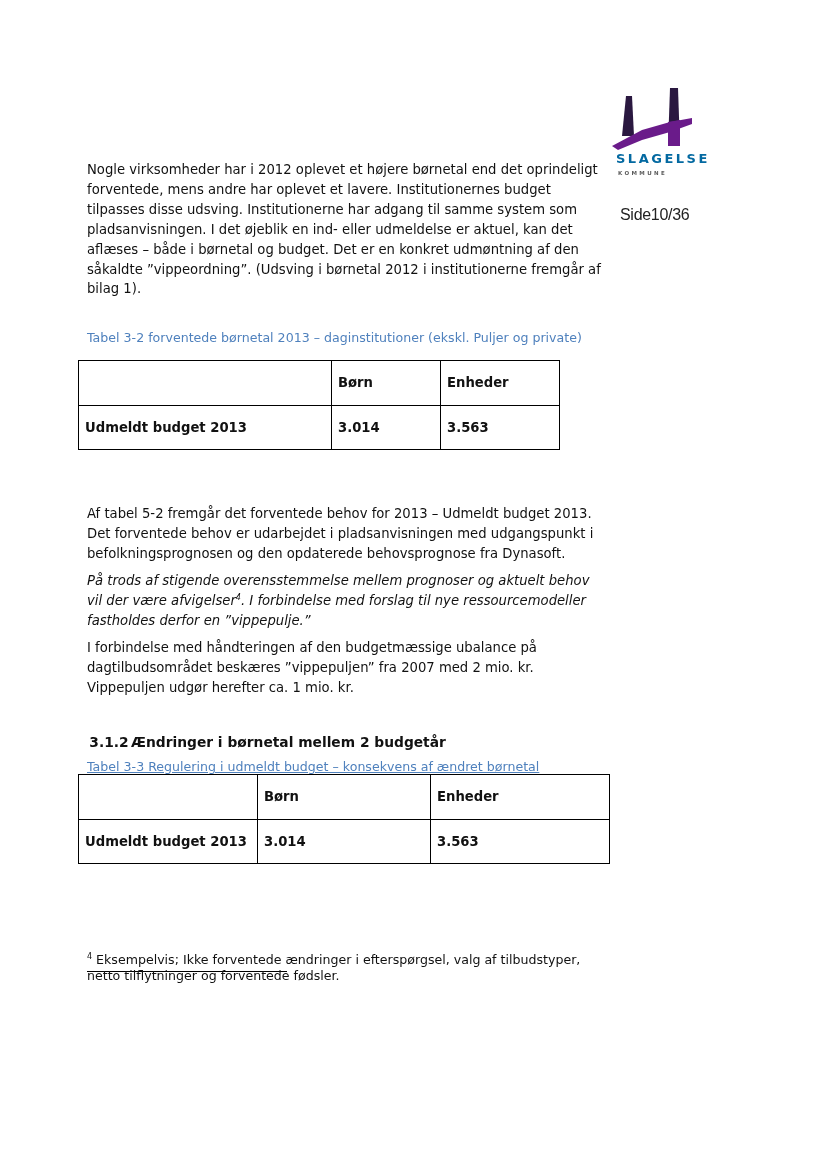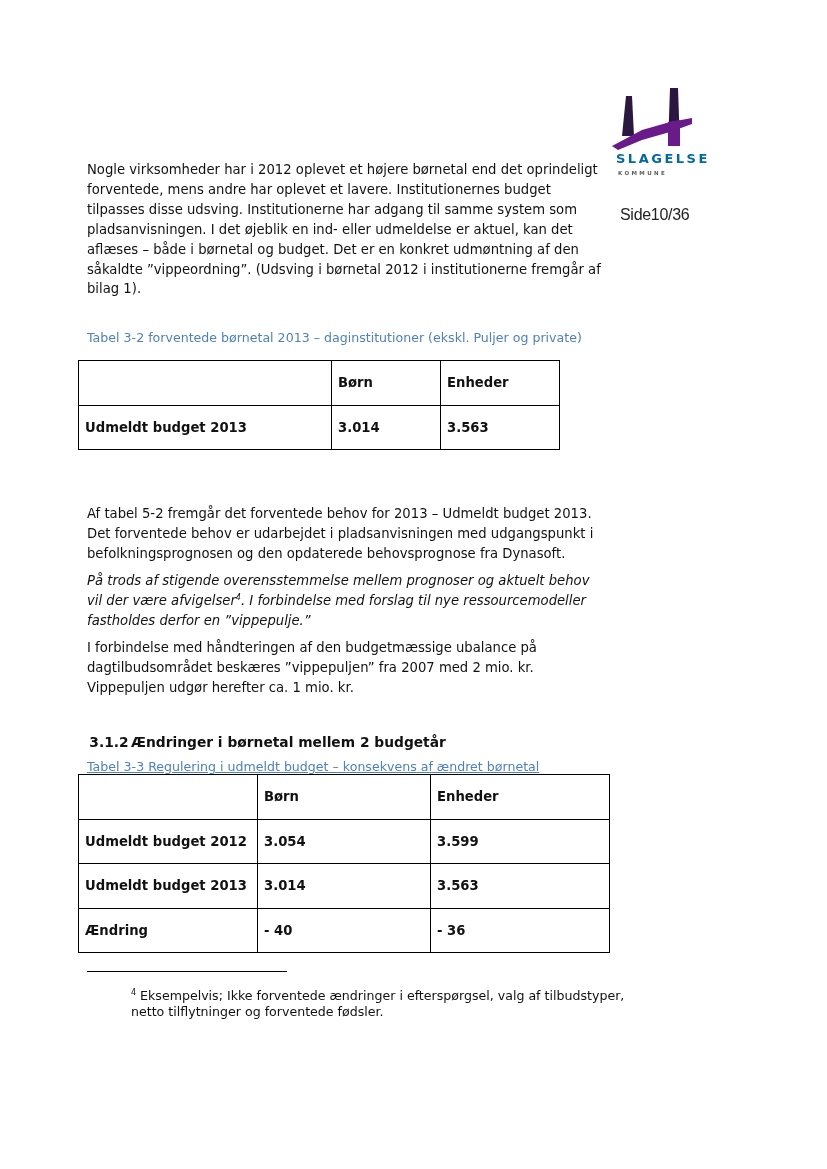--- a/index.html
+++ b/index.html
@@ -14,21 +14,21 @@
   .page-number { position: absolute; left: 620px; top: 206px; font-family: "Liberation Sans", sans-serif; font-size: 16px; color: #222; letter-spacing: -0.3px; }
   .p { position: absolute; left: 87px; width: 520px; font-size: 13.2px; line-height: 19.9px; }
   .caption { position: absolute; left: 87px; font-size: 12.6px; font-weight: normal; color: #4f81bd; line-height: 16px; }
   .caption.underlined { text-decoration: underline; }
   table { position: absolute; border-collapse: collapse; font-size: 13.2px; }
   td { border: 1px solid #000; padding: 8px 6px; height: 27.5px; vertical-align: middle; }
   td.b { font-weight: bold; }
   .h3 { position: absolute; left: 87px; top: 734px; font-size: 13.8px; font-weight: bold; text-align: center; }
   .h3 .num { display: inline-block; width: 44px; }
   .fn-rule { position: absolute; left: 87px; top: 971px; width: 200px; border-top: 1px solid #000; }
-  .fn { position: absolute; left: 87px; top: 988px; width: 520px; font-size: 12.6px; line-height: 16px; margin-left: 44px; }
+  .fn { position: absolute; left: 87px; top: 952px; width: 520px; font-size: 12.6px; line-height: 16px; }
   sup { font-size: 8px; line-height: 0; }
 </style>
 </head>
 <body>
 
 <div class="logo">
   <svg width="100" height="62" viewBox="0 0 100 62">
     <polygon points="14,8 20,8 22,48 10,48" fill="#2a1840"></polygon>
     <polygon points="58,0 66,0 68,58 56,58" fill="#2a1840"></polygon>
     <polygon points="0,58 30,42 58,34 80,30 80,36 58,44 30,52 6,62" fill="#6a1b8a"></polygon>
@@ -65,31 +65,21 @@
 
 <div class="caption underlined" style="top:759px;">Tabel 3-3 Regulering i udmeldt budget – konsekvens af ændret børnetal</div>
 <table style="left:78px; top:774px; width:532px;">
   <tbody>
       <tr>
     <td style="width:166px;"></td>
     <td class="b" style="width:160px;">Børn</td>
     <td class="b">Enheder</td>
   </tr>
   <tr>
-    <td class="b">Udmeldt budget 2012</td>
-    <td class="b">3.054</td>
-    <td class="b">3.599</td>
-  </tr>
-  <tr>
     <td class="b">Udmeldt budget 2013</td>
     <td class="b">3.014</td>
     <td class="b">3.563</td>
-  </tr>
-  <tr>
-    <td class="b">Ændring</td>
-    <td class="b">- 40</td>
-    <td class="b">- 36</td>
   </tr>
 </tbody>
   </table>
 
 <div class="fn-rule"></div>
 <div class="fn"><sup>4</sup><span> Eksempelvis; Ikke forventede ændringer i efterspørgsel, valg af tilbudstyper, netto tilflytninger og forventede fødsler.</span></div>
 
 </body></html>

